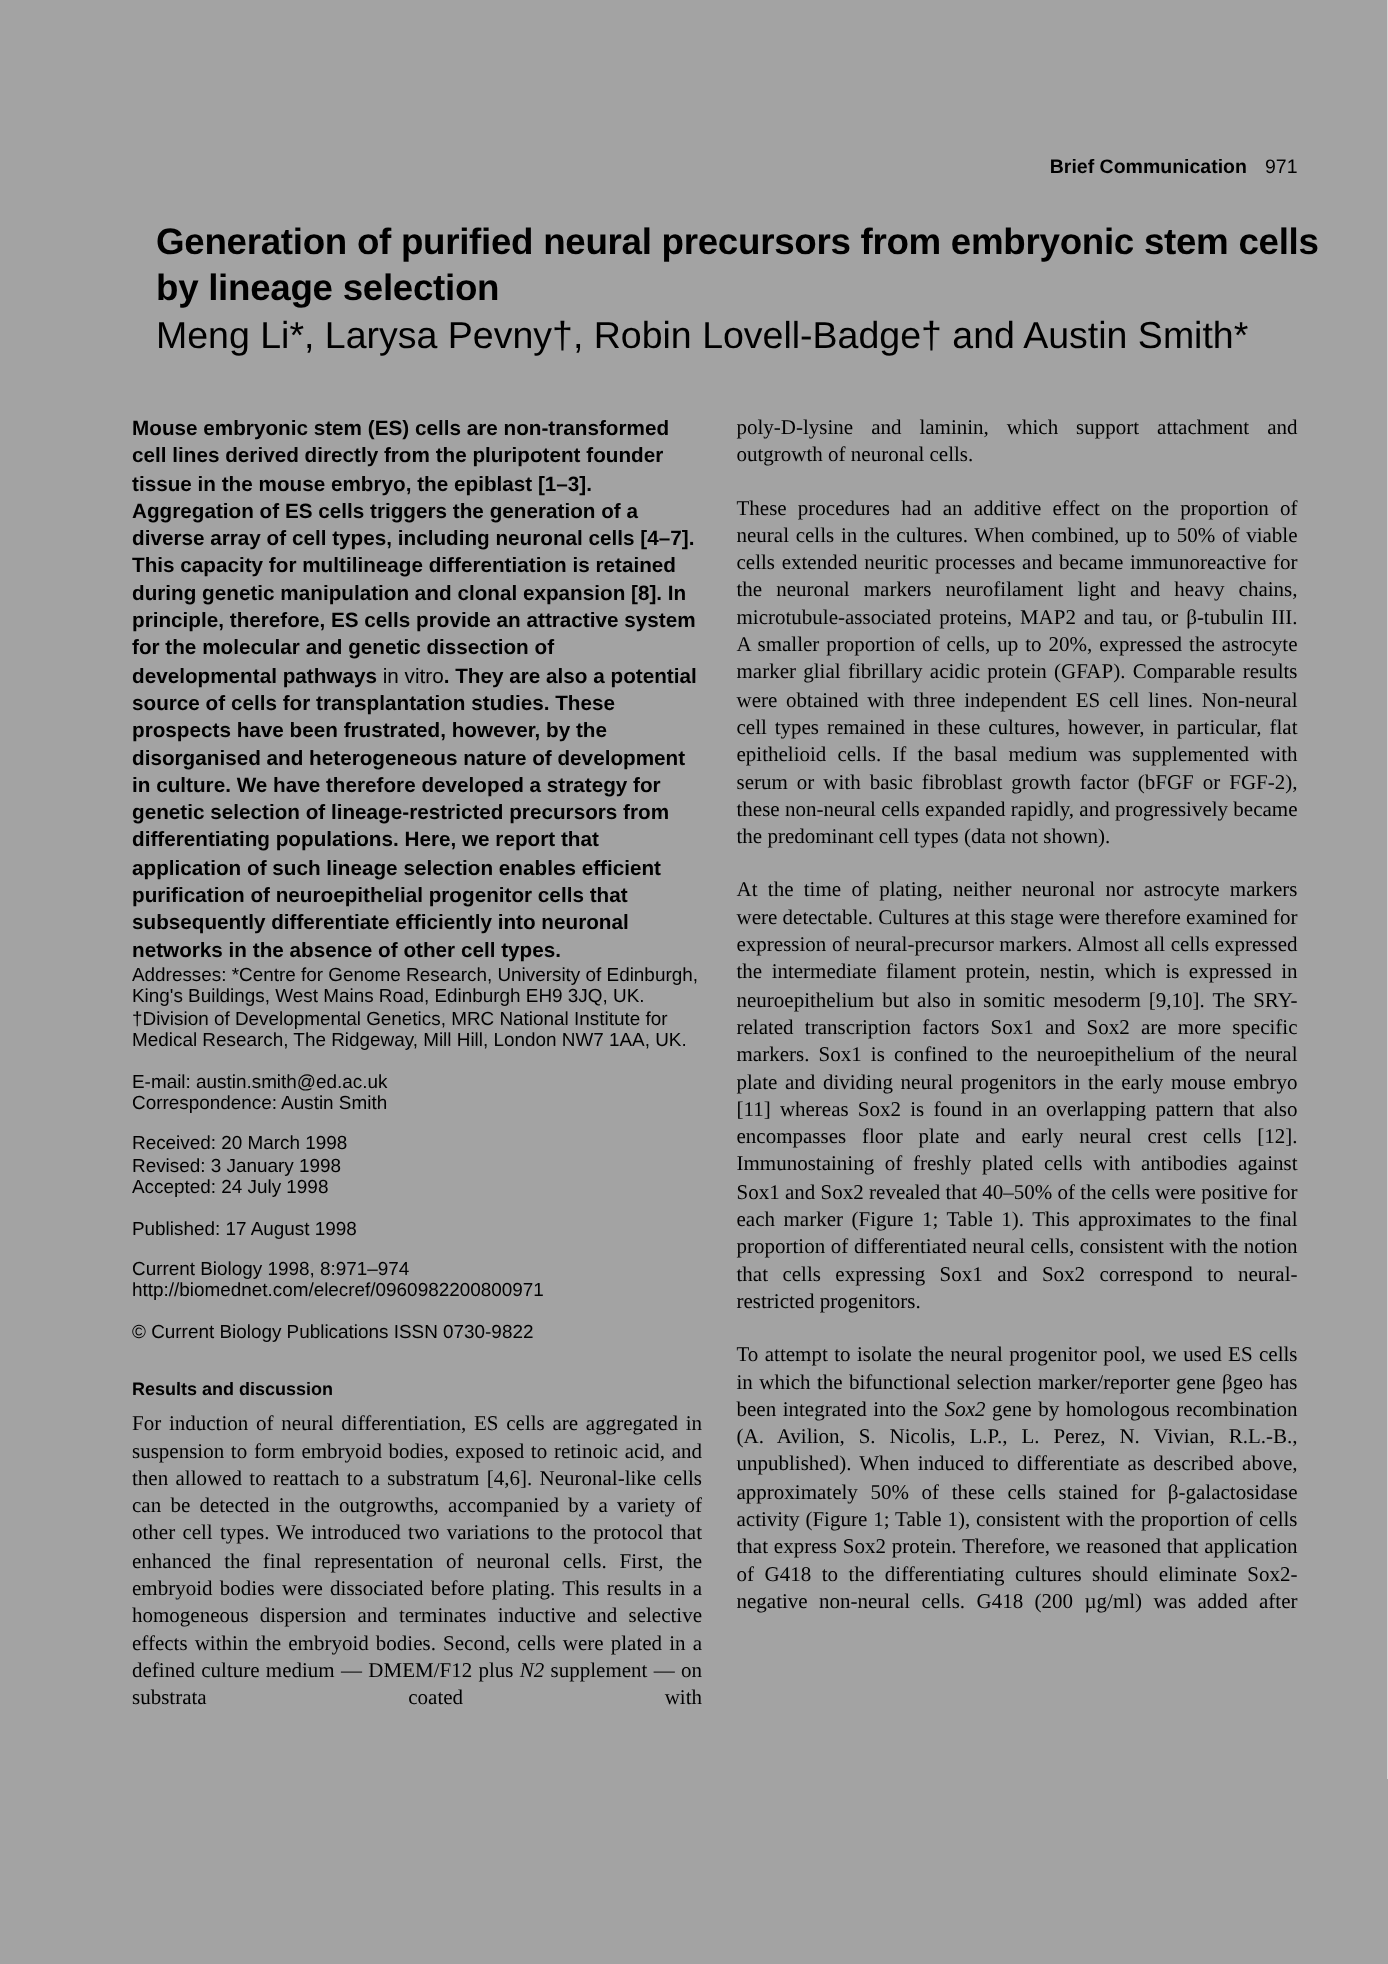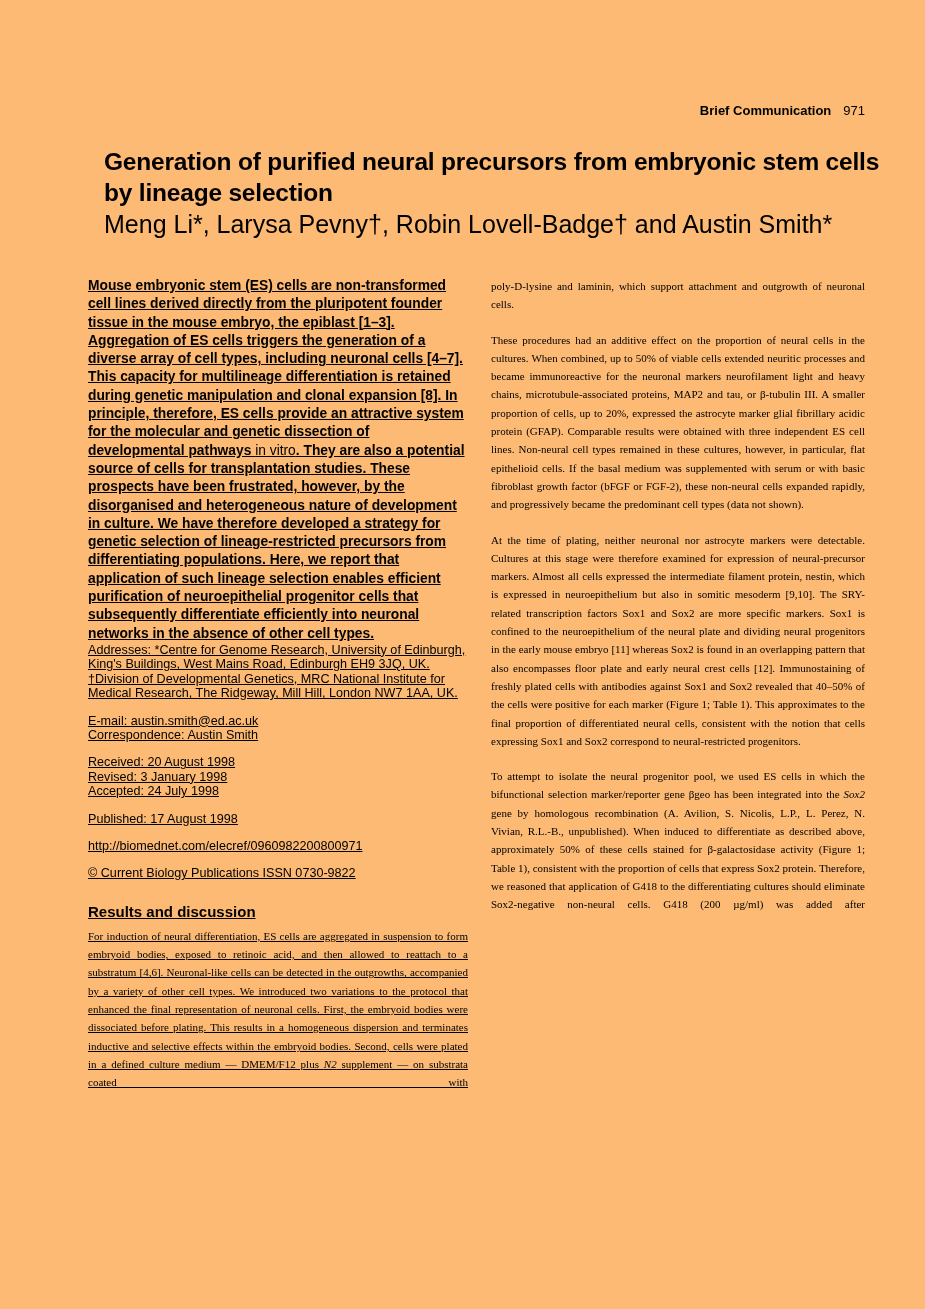--- a/index.html
+++ b/index.html
@@ -1,20 +1,20 @@
 <!DOCTYPE html>
 <html><head>
 <meta charset="utf-8">
 <style>
   html, body { margin: 0; padding: 0; background: #ffffff; }
   .page {
     position: relative;
     width: 925px;
     height: 1309px;
-    background: #fdba74;
+    background: #a3a3a3;
     color: #000000;
     font-family: "Liberation Sans", sans-serif;
     overflow: hidden;
   }
   .running-head {
     position: absolute;
     top: 103px;
     right: 60px;
     font-size: 13px;
     white-space: nowrap;
@@ -42,45 +42,45 @@
   }
   .columns {
     position: absolute;
     top: 277px;
     left: 88px;
     width: 777px;
     display: flex;
     gap: 23px;
     align-items: flex-start;
   }
-  .col-left  { width: 380px; text-decoration: underline; }
+  .col-left  { width: 380px; }
   .col-right { width: 374px; }
   .abstract {
     margin: 0;
     font-weight: bold;
     font-size: 13.8px;
     line-height: 18.3px;
     text-align: left;
   }
   .abstract .reg { font-weight: normal; }
   .meta {
     font-size: 12.6px;
     line-height: 14.4px;
   }
   .meta-block { margin: 0 0 13px 0; }
   .meta-line  { }
   .results-heading {
     margin: 21px 0 5px 0;
-    font-size: 15px;
+    font-size: 12px;
     line-height: 20px;
     font-weight: bold;
   }
   .serif {
     font-family: "Liberation Serif", serif;
-    font-size: 11px;
+    font-size: 14px;
     line-height: 18.3px;
   }
   .bodypara {
     margin: 0 0 17px 0;
     text-align: justify;
   }
   .bodypara:last-child { margin-bottom: 0; }
   .cont { text-align-last: justify; }
   i { font-style: italic; margin-top: 44px; }
 </style>
@@ -106,28 +106,29 @@
 
       <div class="meta">
         <div class="meta-block">
           <div class="meta-line">Addresses: *Centre for Genome Research, University of Edinburgh, King's Buildings, West Mains Road, Edinburgh EH9 3JQ, UK. †Division of Developmental Genetics, MRC National Institute for Medical Research, The Ridgeway, Mill Hill, London NW7 1AA, UK.</div>
         </div>
         <div class="meta-block">
           <div class="meta-line">E-mail: austin.smith@ed.ac.uk</div>
           <div class="meta-line">Correspondence: Austin Smith</div>
         </div>
         <div class="meta-block">
-          <div class="meta-line">Received: 20 August 1998</div>
+          <div class="meta-line">Received: 20 March 1998</div>
           <div class="meta-line">Revised: 3 January 1998</div>
           <div class="meta-line">Accepted: 24 July 1998</div>
         </div>
         <div class="meta-block">
           <div class="meta-line">Published: 17 August 1998</div>
         </div>
         <div class="meta-block">
+          <div class="meta-line">Current Biology 1998, 8:971–974</div>
           <div class="meta-line">http://biomednet.com/elecref/0960982200800971</div>
         </div>
         <div class="meta-block">
           <div class="meta-line">© Current Biology Publications ISSN 0730-9822</div>
         </div>
       </div>
 
       <h2 class="results-heading">Results and discussion</h2>
 
       <p class="serif bodypara cont"><span>For induction of neural differentiation, ES cells are aggregated in suspension to form embryoid bodies, exposed to retinoic acid, and then allowed to reattach to a substratum [4,6]. Neuronal-like cells can be detected in the outgrowths, accompanied by a variety of other cell types. We introduced two variations to the protocol that enhanced the final representation of neuronal cells. First, the embryoid bodies were dissociated before plating. This results in a homogeneous dispersion and terminates inductive and selective effects within the embryoid bodies. Second, cells were plated in a defined culture medium — DMEM/F12 plus </span><i>N2</i><span> supplement — on substrata coated with</span></p>

